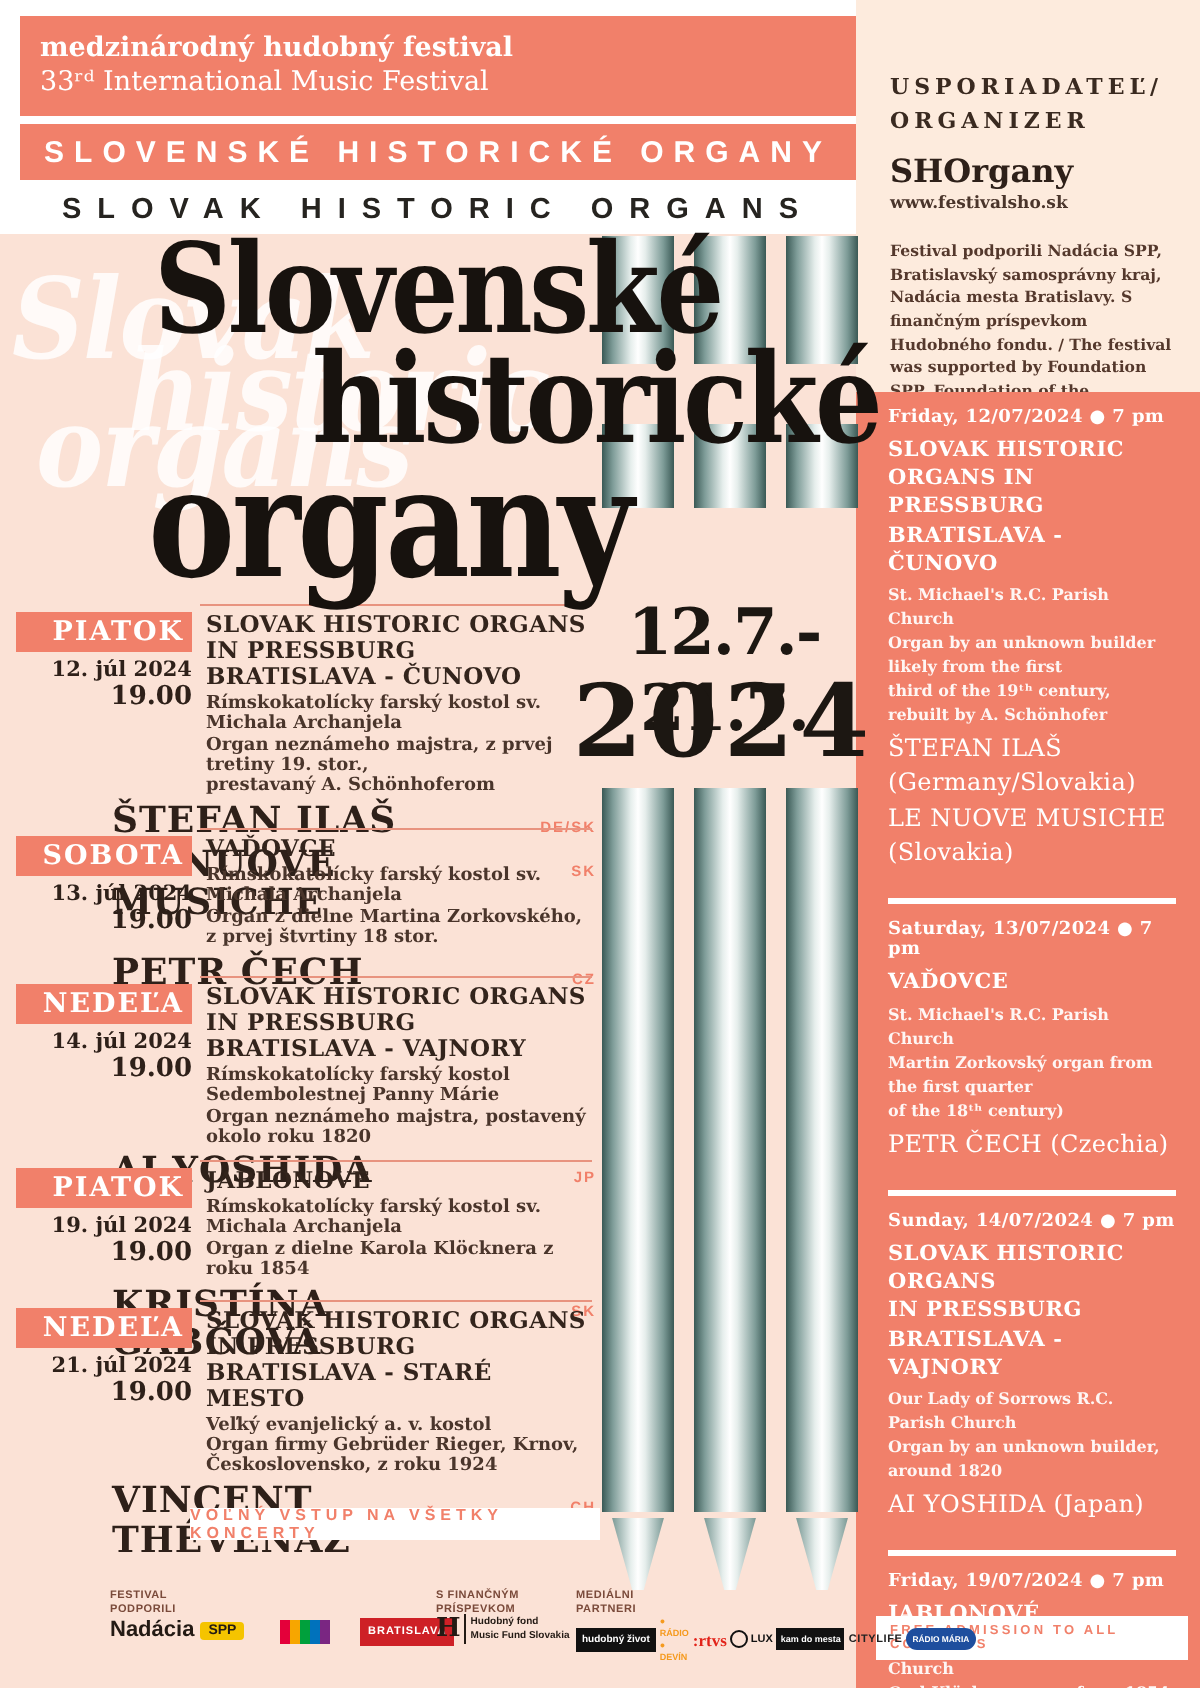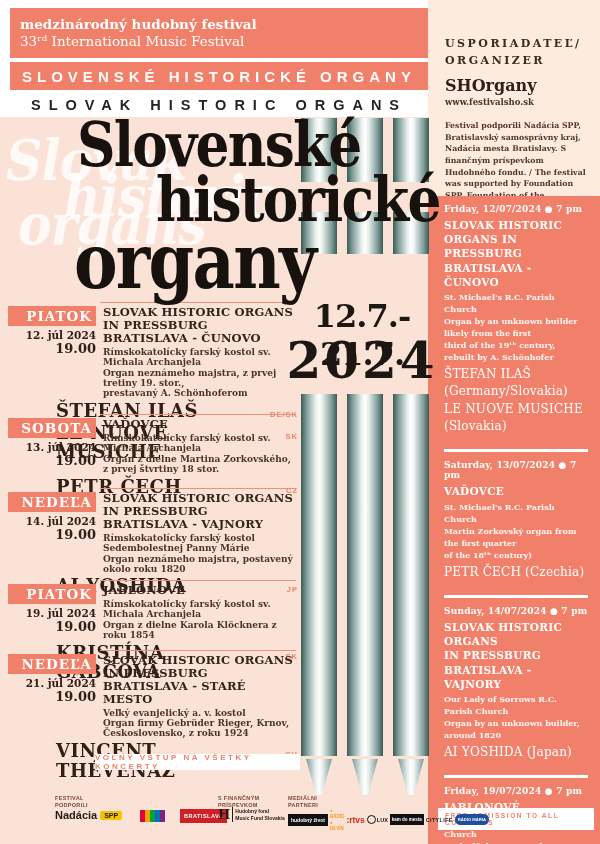--- a/index.html
+++ b/index.html
@@ -81,21 +81,21 @@
   .spp-chip { background:#F5C400; color:#231A14; font-size:7px; font-weight:bold; padding:1px 4px; border-radius:2px; margin-left:3px; }
   .bsk { position:absolute; left:140px; top:18px; display:flex; }
   .bsk span { width:5px; height:12px; display:inline-block; }
   .bratislava-chip { position:absolute; left:180px; top:17px; background:#CE2026; color:#fff; font-size:5.5px; font-weight:bold; padding:4px 4px; letter-spacing:.5px; }
   .fond { position:absolute; left:218px; top:15px; display:flex; align-items:center; color:#231A14; }
   .fond-h { font-family:"DejaVu Serif", serif; font-size:13px; font-weight:bold; border-right:1px solid #231A14; padding-right:2px; margin-right:2px; }
   .fond-lines { font-size:5px; font-weight:bold; line-height:1.3; }
   .media-row { position:absolute; left:288px; top:16px; width:138px; display:flex; align-items:center; gap:2px; }
   .hz-chip { background:#111; color:#fff; font-size:5px; font-weight:bold; padding:3px 3px; white-space:nowrap; }
   .devin-chip { color:#F59A1E; font-size:4.5px; font-weight:bold; line-height:1.3; white-space:pre-line; }
-  .rtvs-chip { color:#E2231A; font-size:8.5px; font-weight:bold; }
+  .rtvs-chip { color:#E2231A; font-size:8.5px; font-weight:bold;font-family:Liberation Serif, serif; }
   .lux-chip { color:#111; font-size:5.5px; font-weight:bold; display:flex; align-items:center; gap:1px; }
   .lux-dot { width:7px; height:7px; border-radius:50%; border:1.5px solid #111; display:inline-block; }
   .kdm-chip { background:#111; color:#fff; font-size:4.5px; font-weight:bold; padding:3px 2px; white-space:nowrap; }
   .citylife-chip { color:#222; font-size:5.5px; font-weight:bold; letter-spacing:.3px; }
   .maria-chip { background:#1E4E9E; color:#fff; font-size:4.2px; font-weight:bold; padding:3px 3px; border-radius:7px; white-space:nowrap; }
 </style>
 </head>
 <body>
 
 <div class="poster">

